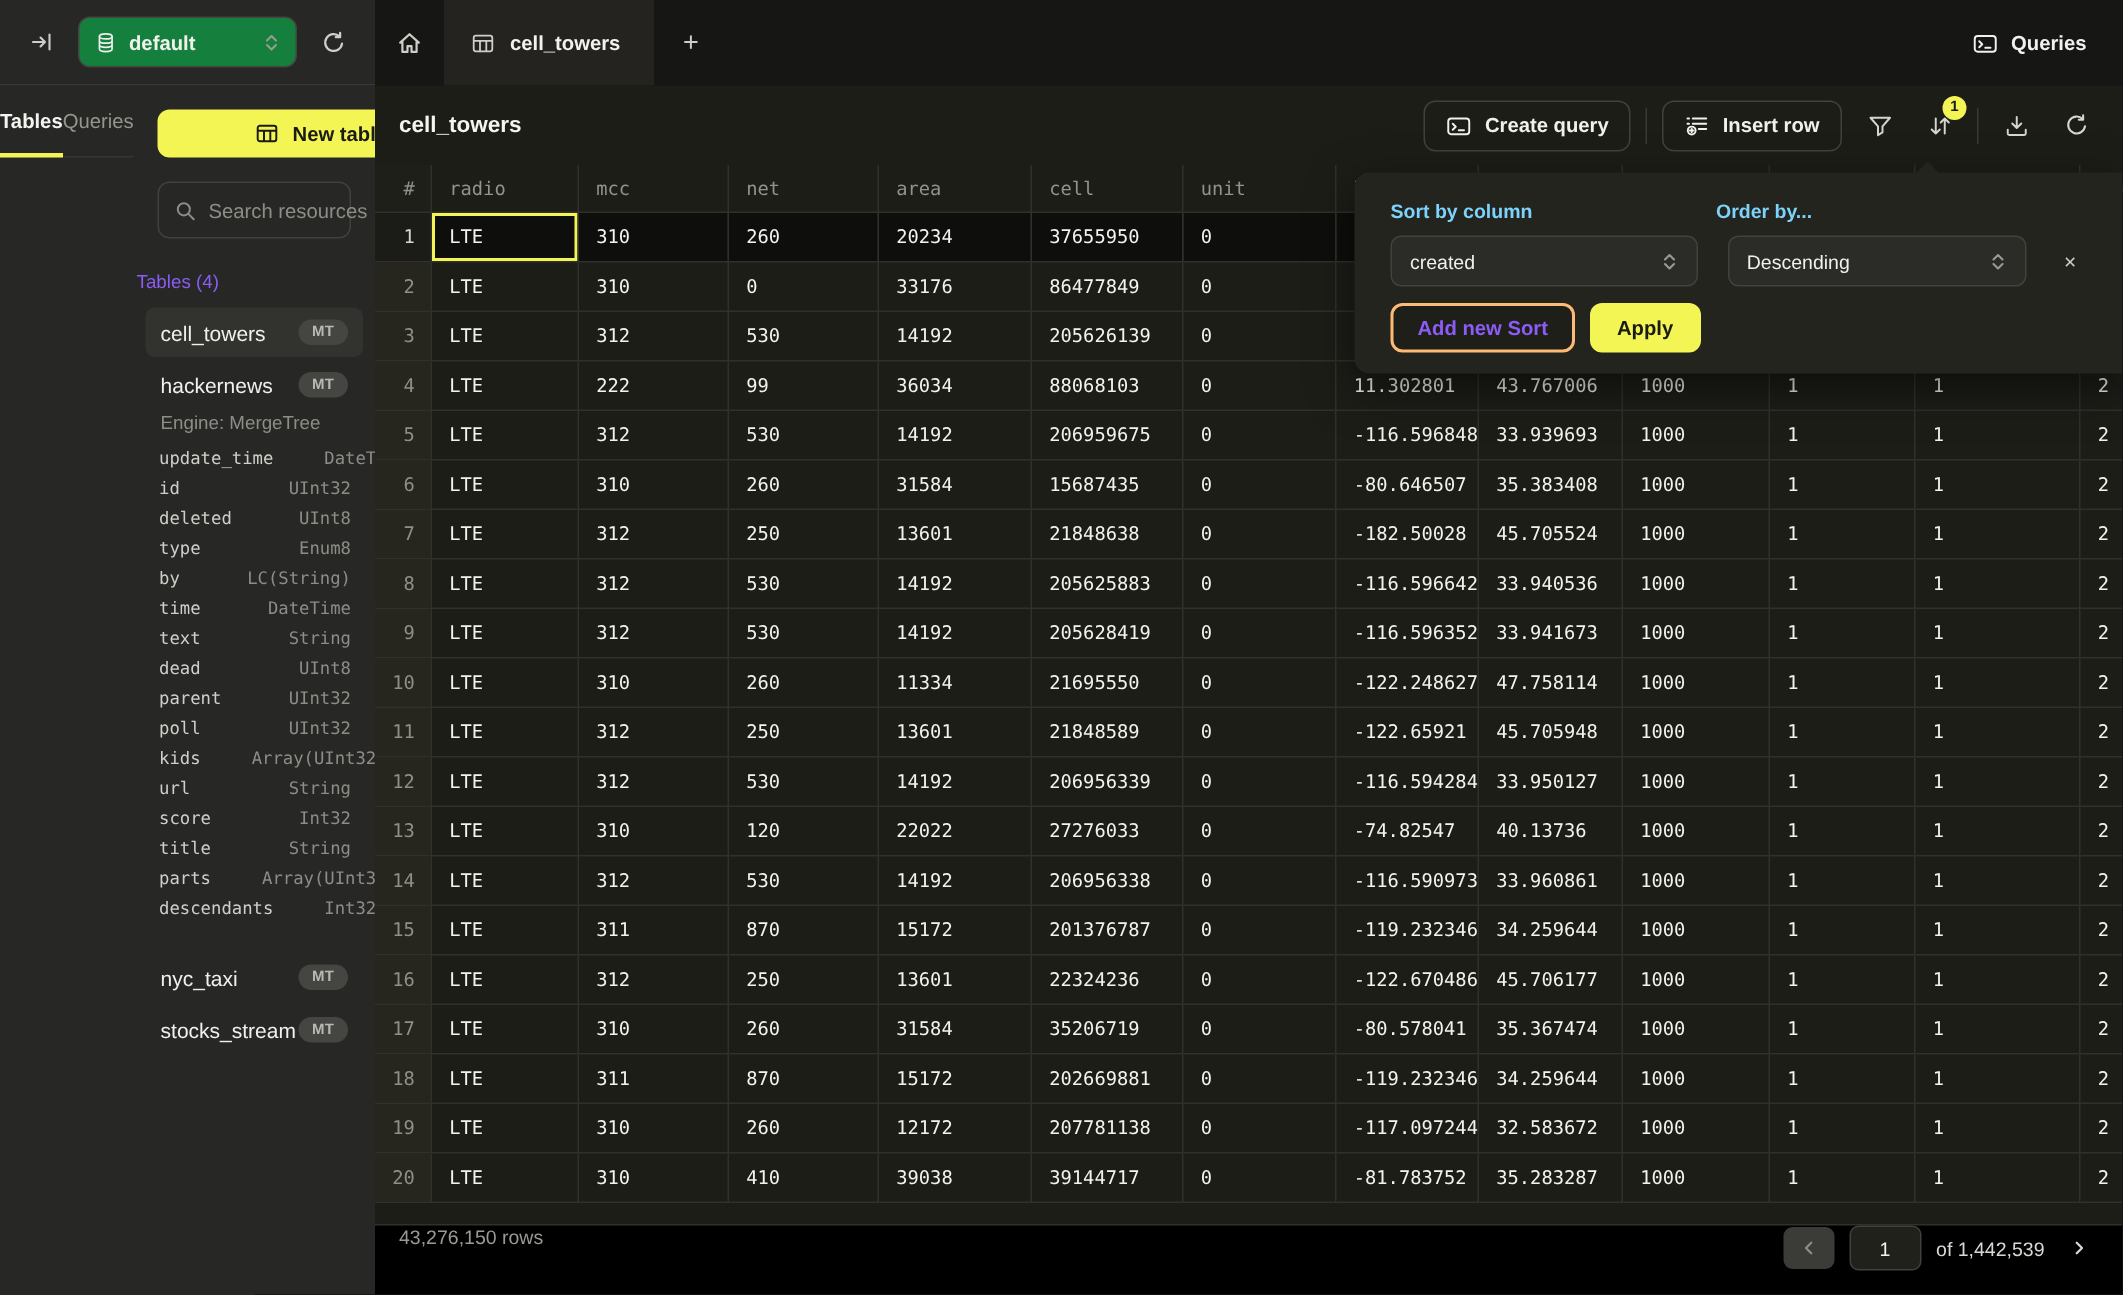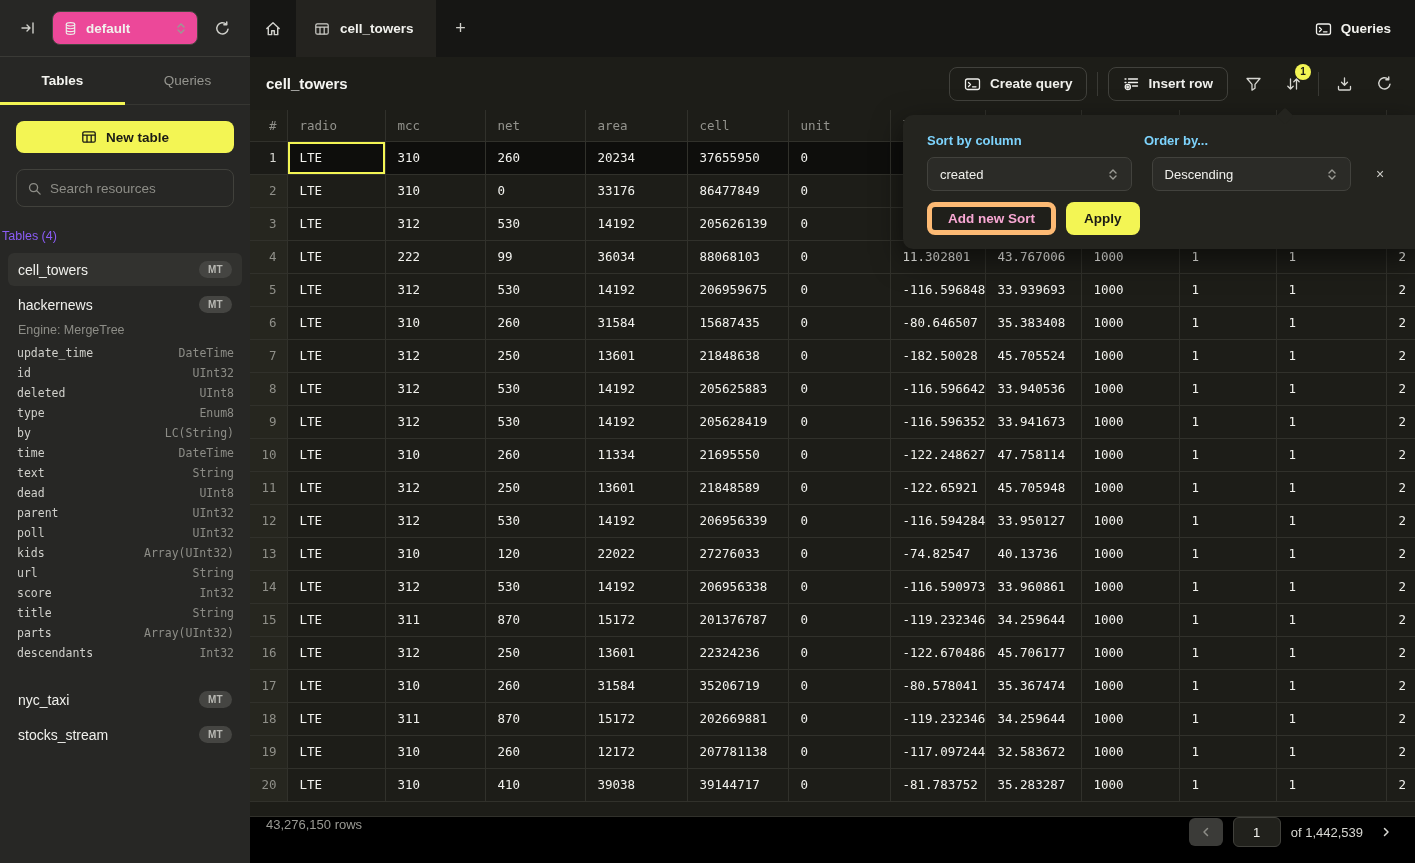--- a/index.html
+++ b/index.html
@@ -4,35 +4,35 @@
 <style>
   * { margin:0; padding:0; box-sizing:border-box; }
   html,body { width:1415px; height:863px; overflow:hidden; background:#101010; }
   body { font-family:"Liberation Sans", sans-serif; color:#ededea; font-size:13px; }
   .app { width:1415px; height:863px; display:flex; flex-direction:column; }
 
   
   .topbar { height:57px; display:flex; flex:none; }
   .topbar-left { width:250px; flex:none; background:#272725; border-bottom:1px solid #3a3a36; display:flex; align-items:center; gap:10px; padding:0 14px; }
   .icon-btn { background:none; border:none; color:#cfcfca; display:flex; align-items:center; justify-content:center; width:28px; height:28px; border-radius:6px; cursor:pointer; }
-  .db-select { flex:1; height:34px; background:#ec4899; border:1px solid #45453f; border-radius:8px; display:flex; align-items:center; gap:8px; padding:0 10px; cursor:pointer; }
+  .db-select { flex:1; height:34px; background:#15803d; border:1px solid #45453f; border-radius:8px; display:flex; align-items:center; gap:8px; padding:0 10px; cursor:pointer; }
   .db-select .lbl { flex:1; font-size:13.5px; font-weight:600; color:#f1f1ed; }
   .tabstrip { flex:1; background:#161614; display:flex; align-items:stretch; }
   .home-btn { width:46px; background:none; border:none; color:#cfcfca; display:flex; align-items:center; justify-content:center; cursor:pointer; }
   .tab { background:#24231f; display:flex; align-items:center; gap:10px; padding:0 22px 0 18px; cursor:pointer; }
   .tab .lbl { font-size:13.5px; font-weight:600; color:#f1f1ed; }
   .plus-btn { width:50px; background:none; border:none; color:#cfcfca; font-size:18px; cursor:pointer; }
   .topbar-spacer { flex:1; }
   .queries-btn { background:none; border:none; color:#f1f1ed; font-size:13.5px; font-weight:600; display:flex; align-items:center; gap:9px; padding:0 24px; cursor:pointer; }
 
   
   .body { flex:1; display:flex; min-height:0; }
 
   
-  .sidebar { width:250px; flex:none; background:#272725; display:flex; flex-direction:column; }
+  .sidebar { width:250px; flex:none; background:#272725; display:flex; }
   .side-tabs { height:48px; flex:none; display:flex; border-bottom:1px solid #363632; }
   .side-tab { flex:1; display:flex; align-items:center; justify-content:center; font-size:13.5px; color:#95958f; cursor:pointer; position:relative; }
   .side-tab.active { color:#f4f4f0; font-weight:600; }
   .side-tab.active::after { content:""; position:absolute; left:0; right:0; bottom:-1px; height:3px; background:var(--accent); }
   .side-content { flex:1; overflow:hidden; padding-top:16px; }
   .new-table-btn { display:flex; align-items:center; justify-content:center; gap:9px; margin:0 16px; width:218px; height:32px; background:var(--accent); color:#1b1b15; border:none; border-radius:8px; font-size:13.5px; font-weight:600; cursor:pointer; }
   .search-box { margin:16px 16px 0; height:34px; border:1px solid #41413c; border-radius:8px; display:flex; align-items:center; gap:8px; padding:18px 10px; }
   .search-box input { flex:1; background:transparent; border:none; outline:none; color:#e8e8e4; font-size:13.5px; }
   .search-box input::placeholder { color:#8d8d87; }
   .section-label { margin:22px 2px 10px; font-size:12.5px; color:#8b5cf6; }
@@ -85,21 +85,21 @@
   .sort-caret { position:absolute; top:-5px; left:376px; width:12px; height:12px; background:#24241f; transform:rotate(45deg); border-radius:2px; }
   .sort-labels { display:flex; }
   .sort-label { font-size:13px; font-weight:700; color:#7dd3fc; }
   .sort-label.first { width:217px; }
   .sort-row { display:flex; align-items:center; margin-top:9px; }
   .select { width:205px; height:34px; background:#2b2b27; border:1px solid #42423d; border-radius:7px; display:flex; align-items:center; padding:0 12px; cursor:pointer; }
   .select .val { flex:1; font-size:13px; color:#f0f0ec; }
   .select.second { margin-left:20px; width:200px; }
   .sort-close { margin-left:18px; background:none; border:none; color:#cfcfca; font-size:14px; cursor:pointer; width:22px; height:22px; }
   .sort-actions { display:flex; gap:10px; margin-top:11px; }
-  .btn-dark { height:33px; background:#1f1f1a; border:5px solid #fdba74; border-radius:8px; color:#f9a8d4; font-size:13.5px; font-weight:600; padding:0 16px; cursor:pointer;text-align:right; }
+  .btn-dark { height:33px; background:#1f1f1a; border:2px solid #fdba74; border-radius:8px; color:#8b5cf6; font-size:13.5px; font-weight:600; padding:0 16px; cursor:pointer;text-align:right; }
   .btn-accent { height:33px; background:var(--accent); border:none; border-radius:8px; color:#1b1b15; font-size:13.5px; font-weight:600; padding:0 18px; cursor:pointer; }
 
   svg { display:block; }
 </style>
 </head>
 <body>
 
 <div class="app">
 
   <div class="topbar">

